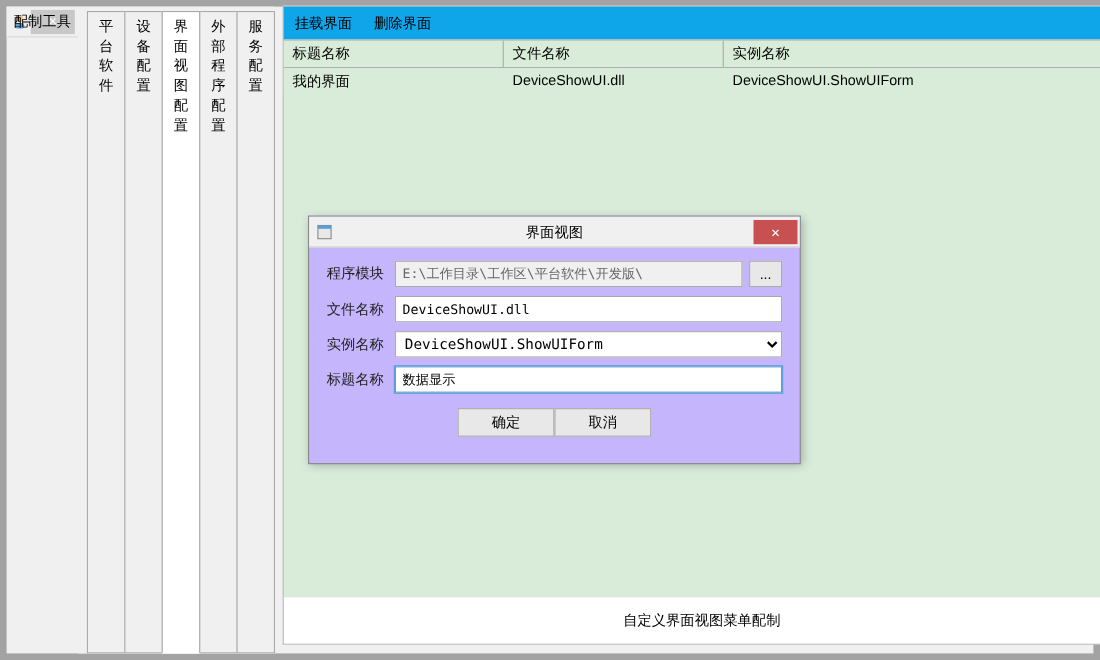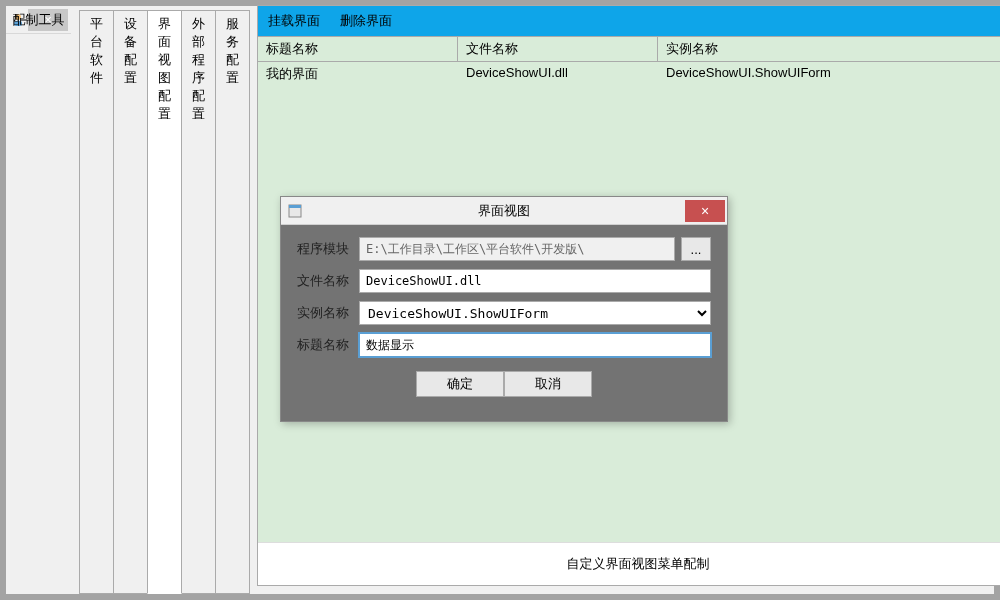--- a/index.html
+++ b/index.html
@@ -25,21 +25,21 @@
 .grid-header .cell { padding: 3px 8px; border-right: 1px solid #aaa; }
 .grid-row { display: flex; background: #d9ecd9; }
 .grid-row .cell { padding: 3px 8px; }
 .col1 { width: 200px; }
 .col2 { width: 200px; }
 .col3 { width: 360px; }
 
 .footer { text-align: center; padding: 12px; background: #fff; border-top: 1px solid #ddd; }
 
 
-.dialog { position: absolute; left: 280px; top: 196px; width: 448px; background: #737373; border: 1px solid #888; box-shadow: 2px 2px 8px rgba(0,0,0,0.25); }
+.dialog { position: absolute; left: 280px; top: 196px; width: 448px; background: #c4b5fd; border: 1px solid #888; box-shadow: 2px 2px 8px rgba(0,0,0,0.25); }
 .dialog-titlebar { height: 28px; background: #f0f0f0; display: flex; align-items: center; position: relative; border-bottom: 1px solid #d0d0d0; }
 .dialog-titlebar .icon { width: 16px; height: 16px; margin-left: 6px; }
 .dialog-titlebar .title { position: absolute; left: 0; right: 0; text-align: center; pointer-events: none; }
 .dialog-titlebar .close { width: 40px; height: 22px; background: #c75050; color: #fff; display: flex; align-items: center; justify-content: center; margin-left: auto; margin-right: 2px; cursor: pointer; font-size: 14px; }
 
 .dialog-body { padding: 12px 16px; }
 .form-row { display: flex; align-items: center; margin-bottom: 8px; justify-content: center; }
 .form-label { width: 62px; color: #222; }
 .form-input { flex: 1; height: 24px; border: 1px solid #aaa; background: #fff; padding: 0 6px; font-family: "SimSun", monospace; font-size: 12px; }
 .form-input.readonly { background: #f0f0f0; color: #666; }

